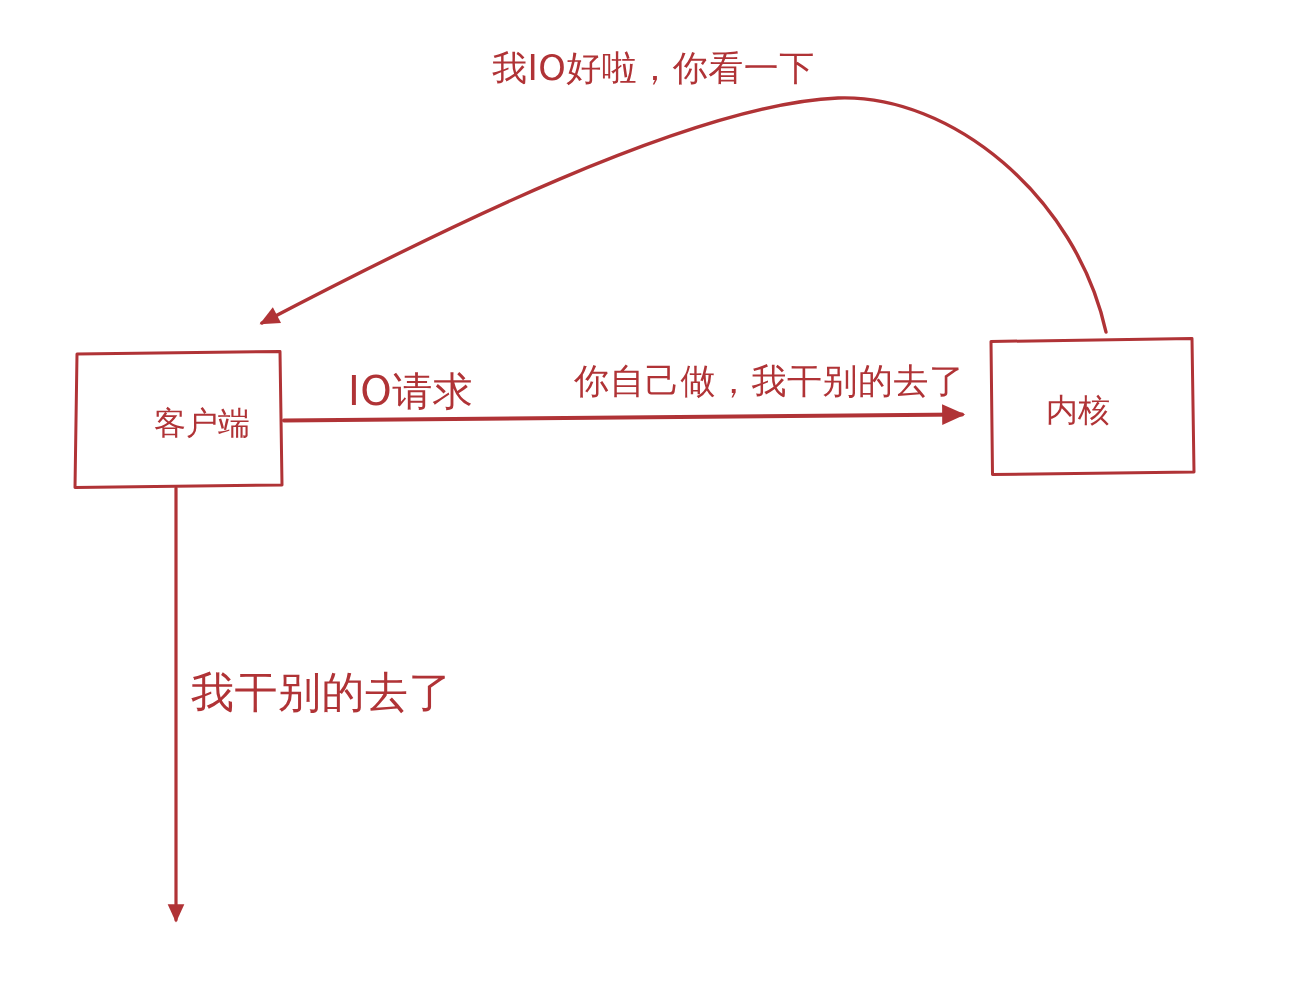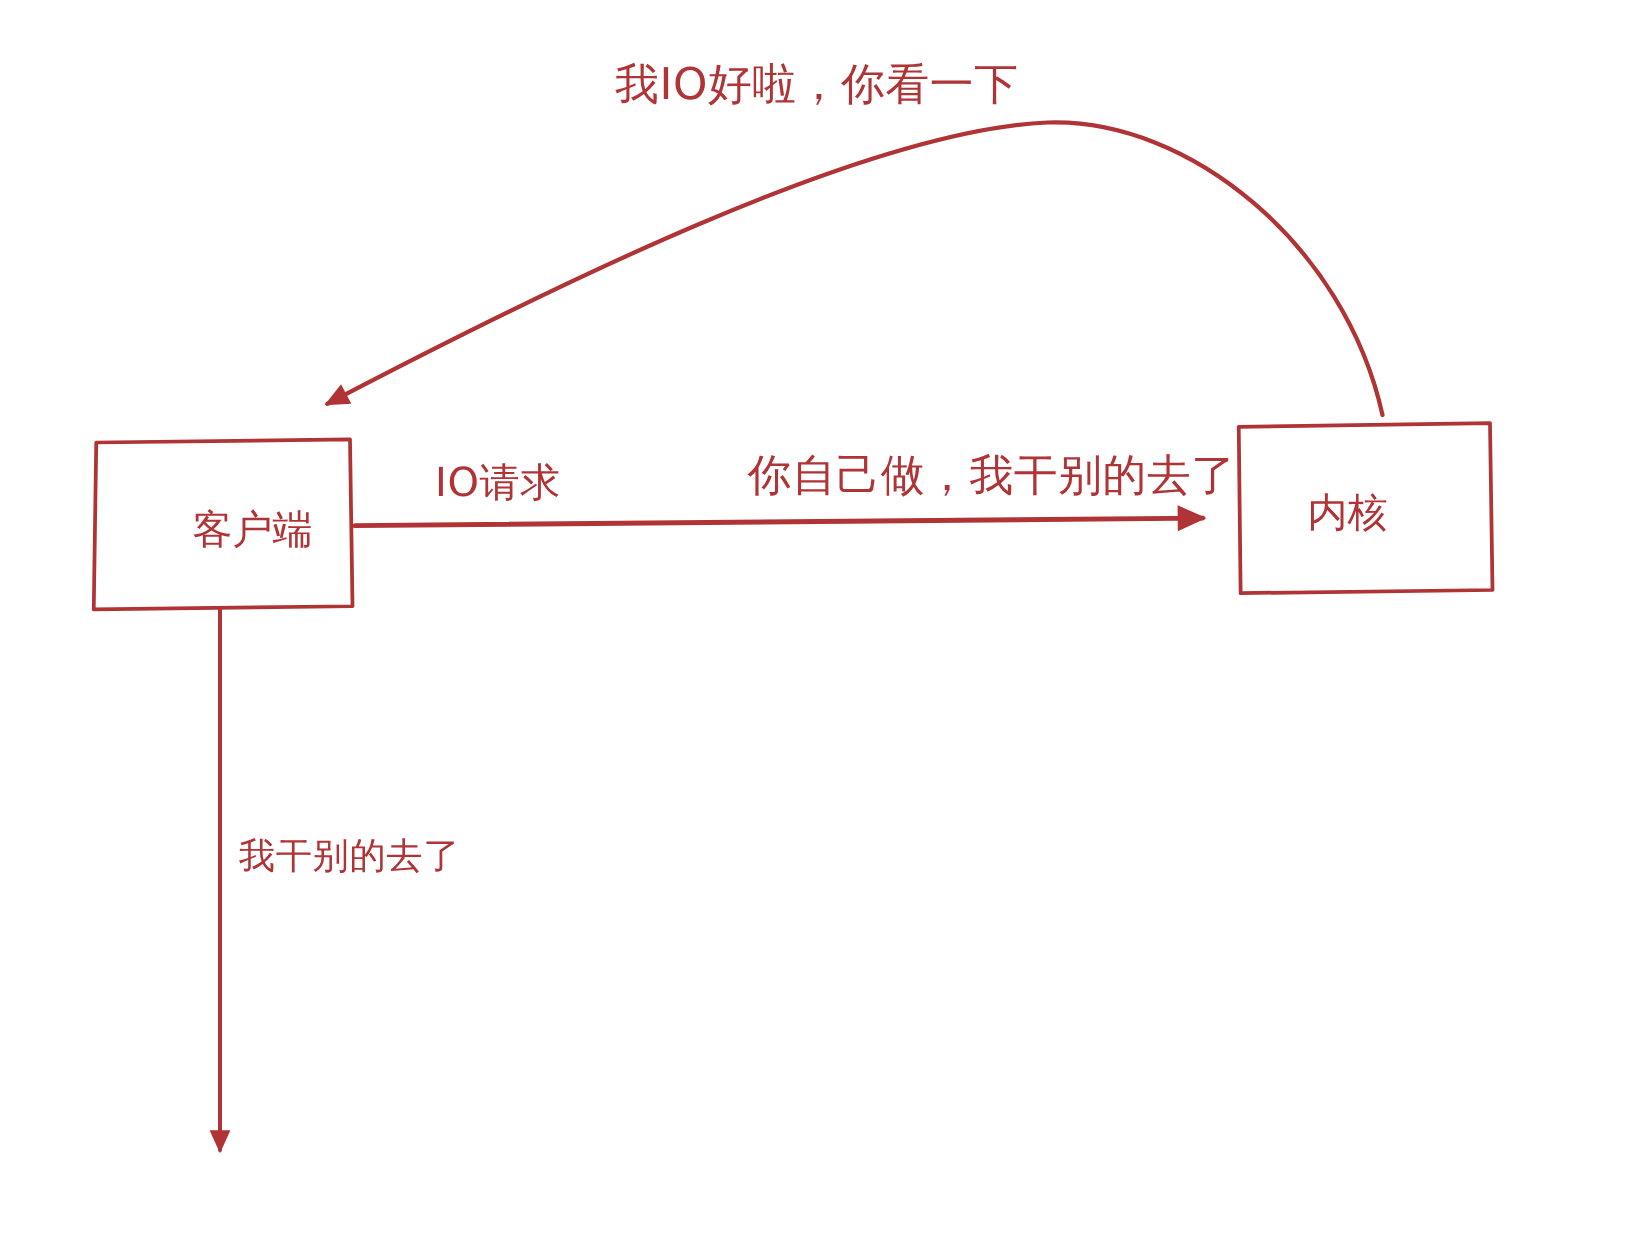--- a/index.html
+++ b/index.html
@@ -26,23 +26,23 @@
     stroke-linejoin: round;
   }
   .lbl {
     position: absolute;
     color: var(--ink);
     white-space: nowrap;
     line-height: 1.15;
     letter-spacing: 0.5px;
   }
   .lbl-top        { left: 492px; top: 48px;  font-size: 35px; }
-  .lbl-io-request { left: 348px; top: 368px; font-size: 32px; }
-  .lbl-kernel-reply { left: 574px; top: 361px; font-size: 35px; margin-left: 24px; }
-  .lbl-continue   { left: 191px; top: 668px; font-size: 29px; }
+  .lbl-io-request { left: 348px; top: 368px; font-size: 40px; }
+  .lbl-kernel-reply { left: 574px; top: 361px; font-size: 35px; }
+  .lbl-continue   { left: 191px; top: 668px; font-size: 43px; }
   .node-label {
     position: absolute;
     color: var(--ink);
     text-align: center;
     white-space: nowrap;
   }
   .node-label-client { left: 76px;  top: 402px; width: 204px; font-size: 32px; padding-left: 48px; }
   .node-label-kernel { left: 992px; top: 389px; width: 172px; font-size: 32px; }
 </style>
 </head>

